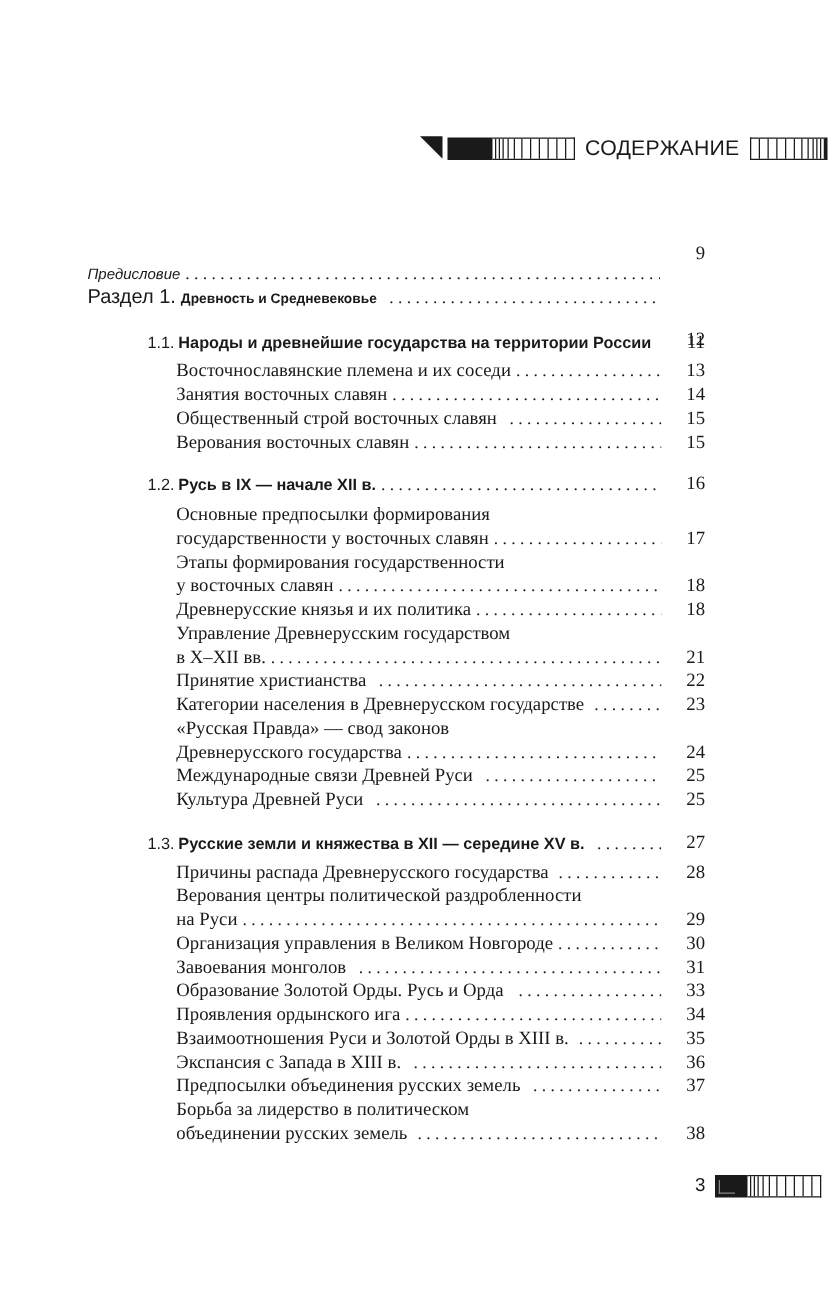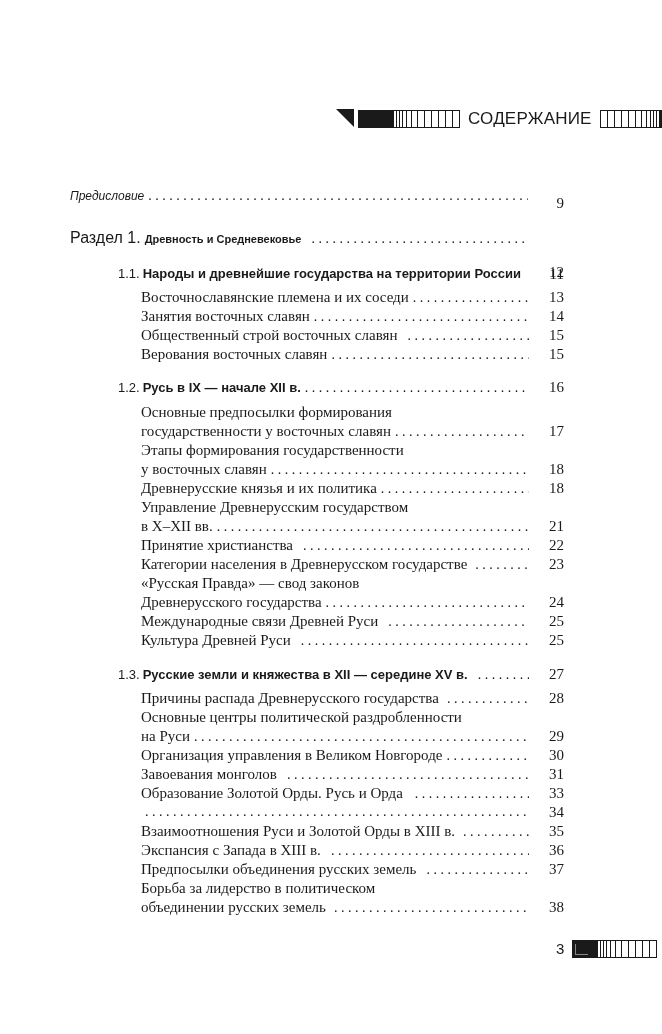--- a/index.html
+++ b/index.html
@@ -97,21 +97,21 @@
       <div class="cell" style="width:3px;"></div>
       <div class="cell" style="width:3px;"></div>
       <div class="cell" style="width:3px;"></div>
     </div>
     <div class="solid" style="width:18px;"></div>
   </div>
 </div>
 
 <div class="toc">
 
-  <div class="row" style="top:188px; left:70px; width:462px;text-align:center;">
+  <div class="row" style="top:212px; left:70px; width:462px;text-align:center;">
     <span class="txt italic-sans">Предисловие</span>
     <span class="dots"></span>
   </div>
   <div class="pg" style="top:195px; right:98px;">9</div>
 
   <div class="row" style="top:229px; left:70px; width:462px;">
     <span class="txt part-label">Раздел 1.</span>
     <span class="txt part-title" style="margin-left:4px;">Древность и Средневековье</span>
     <span class="dots" style="margin-left:10px;"></span>
   </div>
@@ -218,21 +218,21 @@
     <span class="dots" style="margin-left:10px;"></span>
   </div>
   <div class="pg" style="top:666px;">27</div>
 
   <div class="row serif" style="top:690px; left:141px; width:392px;">
     <span class="txt">Причины распада Древнерусского государства</span>
     <span class="dots" style="margin-left:8px;"></span>
   </div>
   <div class="pg" style="top:690px;">28</div>
 
-  <div class="line serif" style="top:709px; left:141px;">Основные центры политической раздробленности</div>
+  <div class="line serif" style="top:709px; left:141px;">Верования центры политической раздробленности</div>
   <div class="row serif" style="top:728px; left:141px; width:392px;">
     <span class="txt">на Руси</span>
     <span class="dots"></span>
   </div>
   <div class="pg" style="top:728px;">29</div>
 
   <div class="row serif" style="top:747px; left:141px; width:392px;">
     <span class="txt">Организация управления в Великом Новгороде</span>
     <span class="dots"></span>
   </div>
@@ -244,20 +244,21 @@
   </div>
   <div class="pg" style="top:766px;">31</div>
 
   <div class="row serif" style="top:785px; left:141px; width:392px;">
     <span class="txt">Образование Золотой Орды. Русь и Орда</span>
     <span class="dots" style="margin-left:12px;"></span>
   </div>
   <div class="pg" style="top:785px;">33</div>
 
   <div class="row serif" style="top:804px; left:141px; width:392px;">
+    <span class="txt">Проявления ордынского ига</span>
     <span class="dots"></span>
   </div>
   <div class="pg" style="top:804px;text-align:right;">34</div>
 
   <div class="row serif" style="top:823px; left:141px; width:392px;">
     <span class="txt">Взаимоотношения Руси и Золотой Орды в XIII в.</span>
     <span class="dots" style="margin-left:8px;"></span>
   </div>
   <div class="pg" style="top:823px;">35</div>
 

